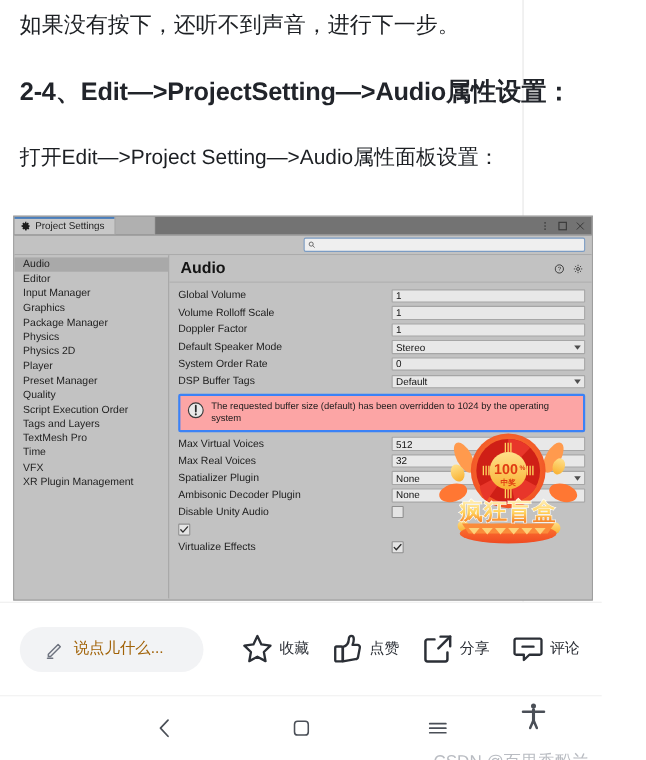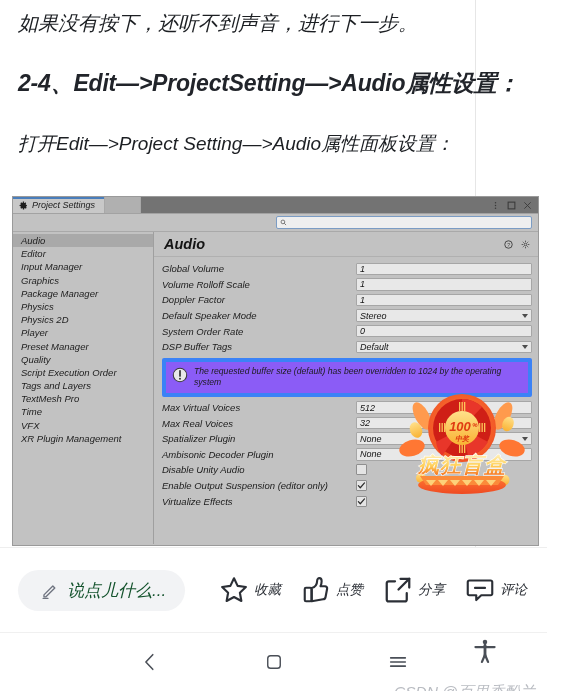--- a/index.html
+++ b/index.html
@@ -6,21 +6,20 @@
   html, body {
     width: 587px; height: 691px;
     background: #ffffff;
     font-family: "Liberation Sans", "DejaVu Sans", sans-serif;
     overflow: hidden;
   }
   #page {
     position: relative;
     width: 515px; height: 691px;
     background: #ffffff;
-    font-style: italic;
   }
   
   .page-rule {
     position: absolute; top: 0; right: 39px; width: 1px; height: 691px;
     background: #e6e6e6;
   }
 
   
   .article { position: absolute; left: 18px; top: 0; width: 512px; }
   .para-top {
@@ -128,21 +127,21 @@
   }
   .pcheck {
     width: 11px; height: 11px; background: #e4e4e4;
     border: 1px solid #8f8f8f; border-radius: 1px;
     display: flex; align-items: center; justify-content: center;
   }
   .pcheck svg { width: 9px; height: 9px; display: block; }
 
   .notice {
     margin: 3px 0 3px 0; min-height: 29px;
-    background: #8b5cf6; border: 4px solid #3b82f6; border-radius: 2px;
+    background: #fca5a5; border: 2px solid #3b82f6; border-radius: 2px;
     display: flex; align-items: flex-start; gap: 6px; padding: 4px 6px;
   }
   .notice-ico { width: 16px; height: 16px; flex: none; margin-top: 1px; }
   .notice-txt { font-size: 8.6px; color: #1c1c1c; line-height: 1.35; }
 
   
   .promo {
     position: absolute; left: 398px; top: 386px;
     width: 128px; height: 112px; pointer-events: auto;
   }
@@ -152,21 +151,21 @@
     position: absolute; left: 0; top: 547px; width: 547px; height: 85px;
     background: #ffffff; border-top: 1px solid #eeeeee;
     display: flex; align-items: center;
   }
   .comment-pill {
     margin-left: 18px; width: 178px; height: 41px;
     background: #f2f3f5; border-radius: 21px;
     display: flex; align-items: center; gap: 8px; padding-left: 22px;
   }
   .pencil { width: 19px; height: 19px; display: block; }
-  .pill-ph { font-size: 17px; color: #14532d; }
+  .pill-ph { font-size: 14px; color: #a16207; }
   .acts { display: flex; margin-left: 34px; gap: 0; }
   .act {
     width: 82px; display: flex; flex-direction: row;
     align-items: center; gap: 5px;
   }
   .act-ico { width: 30px; height: 30px; display: block; }
   .act-lb { font-size: 13.5px; color: #2b2f36; }
 
   
   .navbar {
@@ -354,21 +353,20 @@
               <span>None</span>
             </div>
           </div>
 
           <div class="prow">
             <div class="plabel">Disable Unity Audio</div>
             <div class="pcheck"></div>
           </div>
 
           <div class="prow">
-            <div class="plabel">Enable Output Suspension (editor only)</div>
             <div class="pcheck">
               <svg viewBox="0 0 12 12">
                 <path d="M1.8 6.2 L4.4 9 L10 2.6" fill="none" stroke="#2b2b2b" stroke-width="1.6" stroke-linecap="round" stroke-linejoin="round"></path>
               </svg>
             </div>
           </div>
 
           <div class="prow">
             <div class="plabel">Virtualize Effects</div>
             <div class="pcheck">

